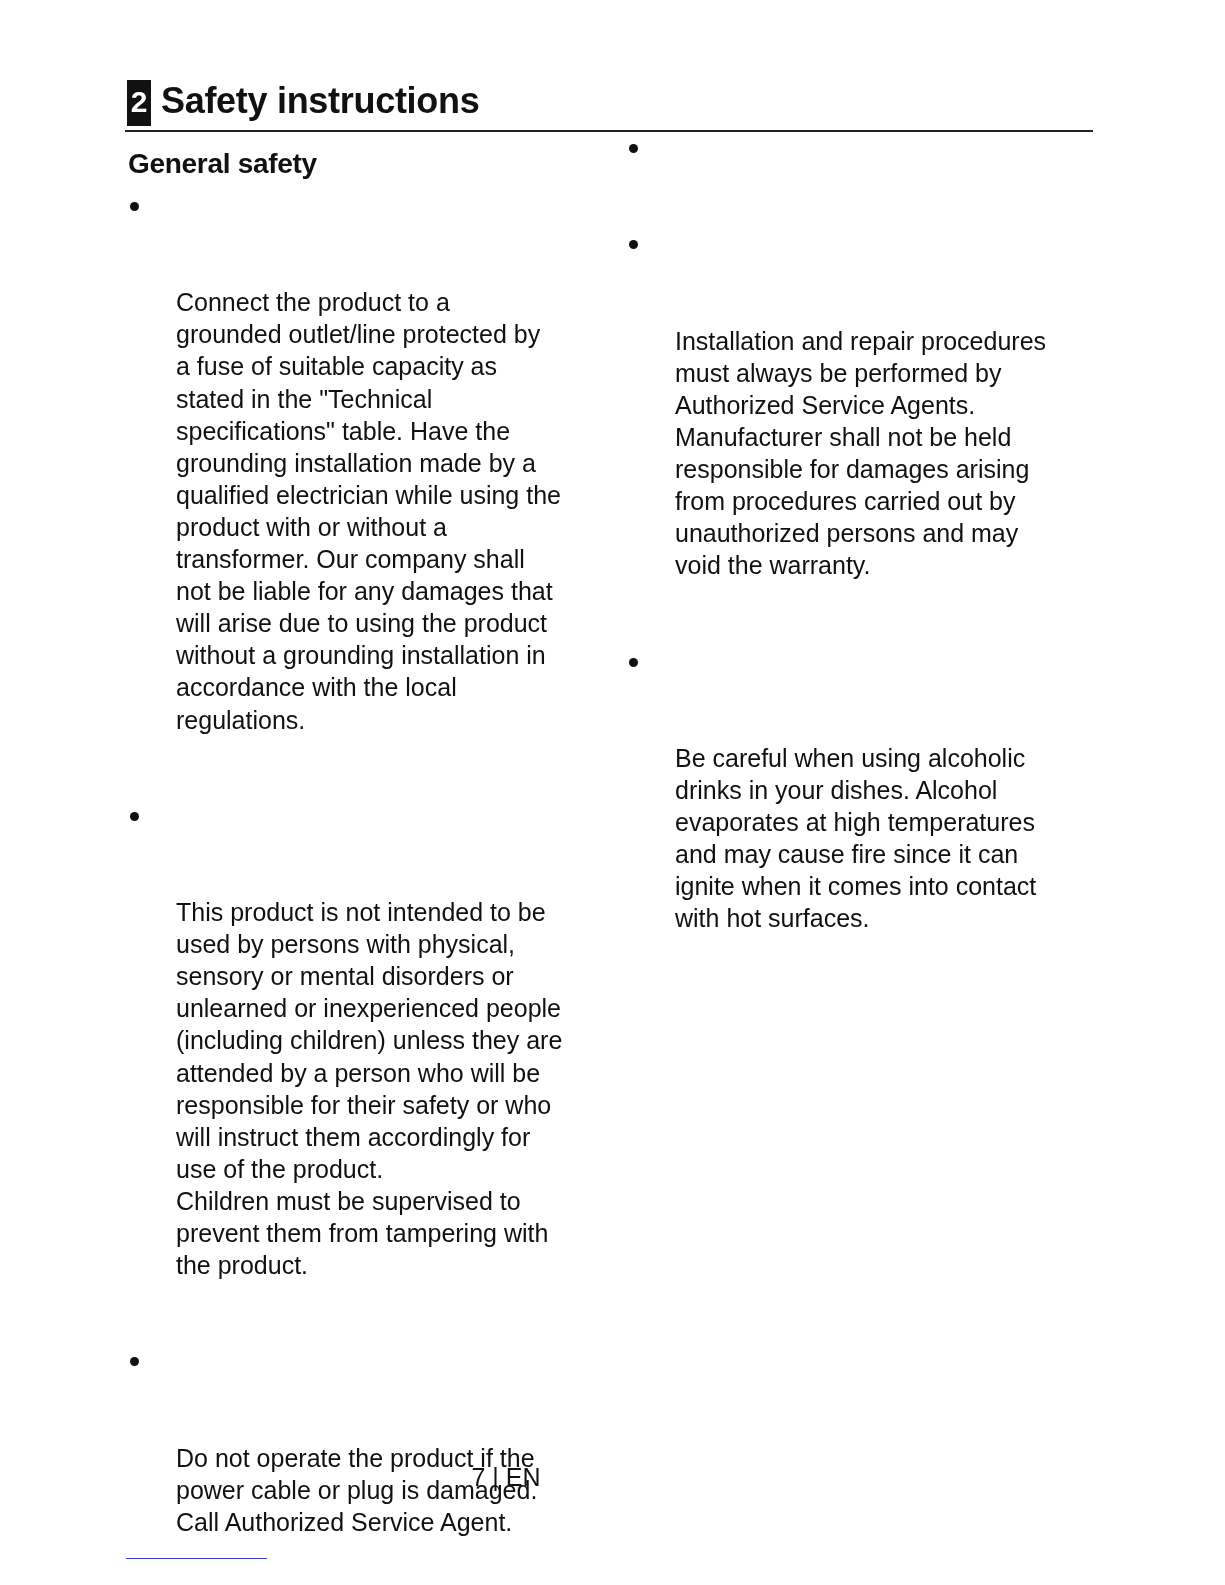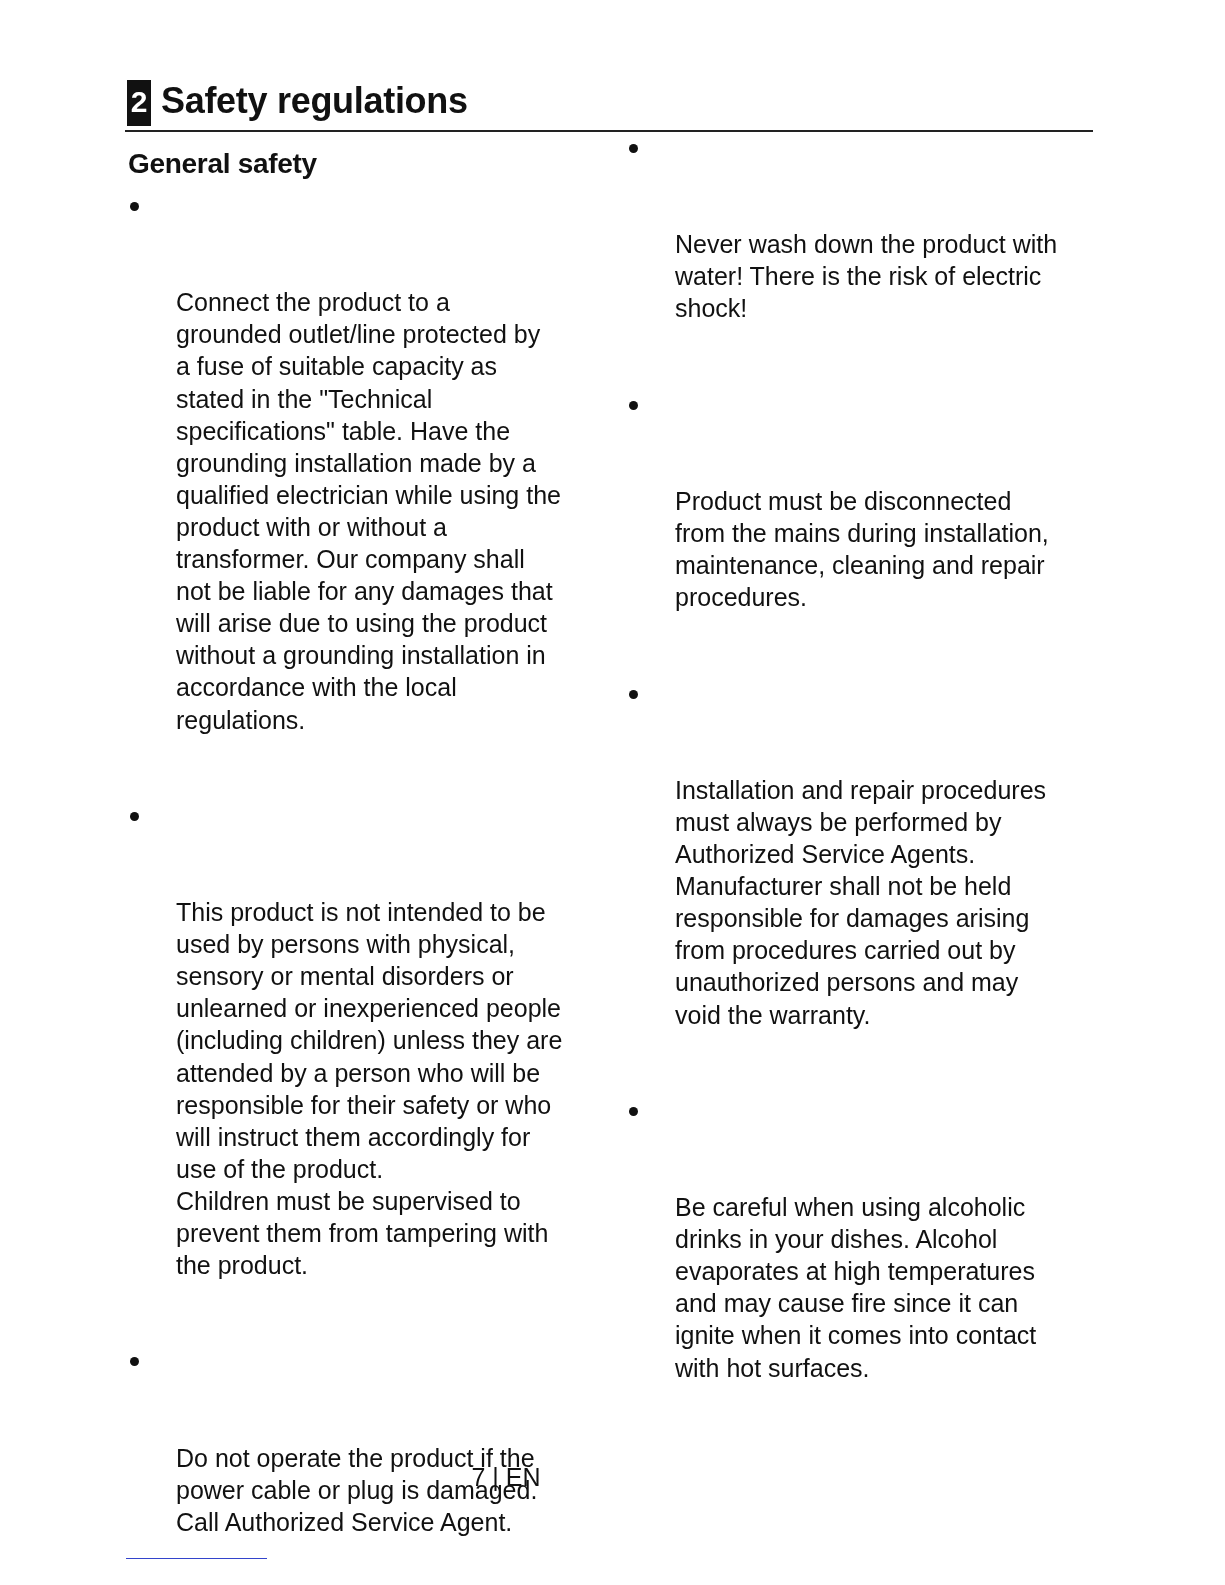--- a/index.html
+++ b/index.html
@@ -40,21 +40,21 @@
   .page-number span { position: relative; left: -7px; }
   .link-line {
     position: absolute; left: 126px; top: 1558px; width: 141px; height: 1px; background: #3344cc;
   }
 </style>
 </head>
 <body>
 
 <div class="page-header">
   <span class="chapter-badge">2</span>
-  <span class="chapter-title">Safety regulations</span>
+  <span class="chapter-title">Safety instructions</span>
 </div>
 <div class="header-rule"></div>
 
 <div class="section-title">General safety</div>
 
 <div class="col col-left">
   <div class="item">
     <span class="bullet"></span>
     <span class="item-text">Connect the product to a
 grounded outlet/line protected by
@@ -91,30 +91,20 @@
     <span class="item-text">Do not operate the product if the
 power cable or plug is damaged.
 Call Authorized Service Agent.</span>
   </div>
 
 </div>
 
 <div class="col col-right">
   <div class="item">
     <span class="bullet"></span>
-    <span class="item-text">Never wash down the product with
-water! There is the risk of electric
-shock!</span>
-  </div>
-  <div class="item">
-    <span class="bullet"></span>
-    <span class="item-text">Product must be disconnected
-from the mains during installation,
-maintenance, cleaning and repair
-procedures.</span>
   </div>
   <div class="item">
     <span class="bullet"></span>
     <span class="item-text">Installation and repair procedures
 must always be performed by
 Authorized Service Agents.
 Manufacturer shall not be held
 responsible for damages arising
 from procedures carried out by
 unauthorized persons and may

